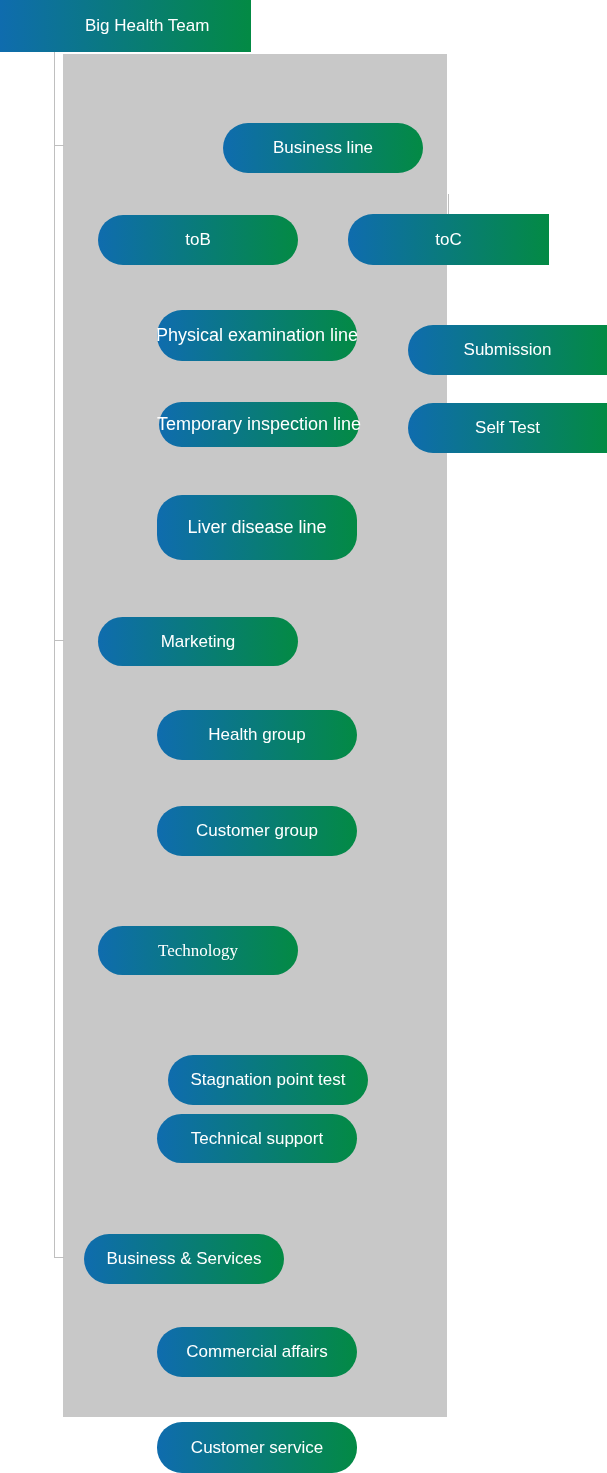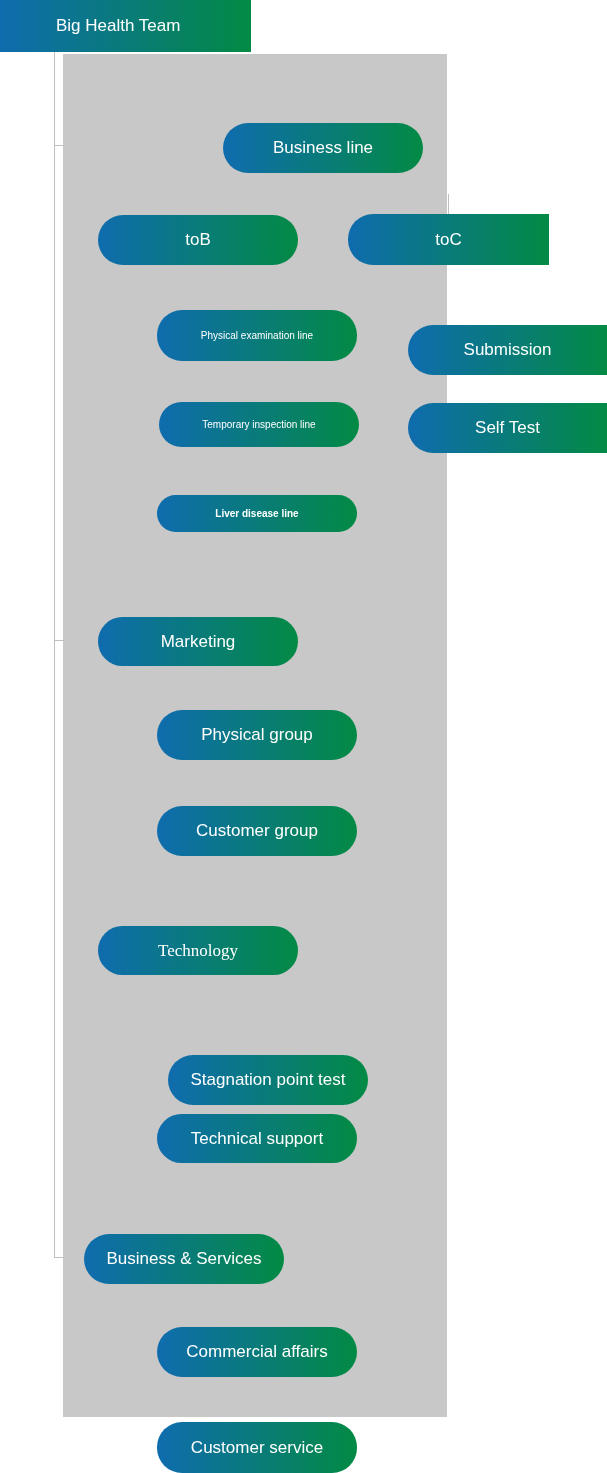--- a/index.html
+++ b/index.html
@@ -9,30 +9,30 @@
     font-family:"Liberation Sans","DejaVu Sans",sans-serif;
   }
   .canvas-bg{
     position:absolute;left:63px;top:54px;width:384px;height:1363px;
     background:#c8c8c8;
   }
   .org-header{
     position:absolute;left:0;top:0;width:251px;height:52px;
     background:linear-gradient(90deg,#0f6cae 0%,#038a44 100%);
     color:#ffffff;font-size:17px;
-    display:flex;align-items:center;padding-left:56px;box-sizing:border-box;
+    display:flex;align-items:center;padding-left:85px;box-sizing:border-box;
   }
   .pill{
     position:absolute;height:50px;width:200px;border-radius:25px;
     background:linear-gradient(90deg,#0f6cae 0%,#038a44 100%);
     color:#ffffff;font-size:17px;
     display:flex;align-items:center;justify-content:center;
     text-align:center;white-space:nowrap;
   }
-  .pill.small-text{font-size:10px;}
+  .pill.small-text{font-size:18px;}
   .pill.clip-right{border-radius:25px 0 0 25px;}
   .connector{position:absolute;background:#bfbfbf;}
 </style>
 </head>
 <body>
 
 <div class="canvas-bg"></div>
 
 <div class="connector" style="left:54px;top:52px;width:1px;height:1206px;"></div>
 <div class="connector" style="left:54px;top:145px;width:10px;height:1px;"></div>
@@ -54,36 +54,36 @@
 <div class="pill clip-right" style="left:348px;top:214px;width:201px;height:51px;">
   <span>toC</span>
 </div>
 
 <div class="pill small-text" style="left:157px;top:310px;height:51px;">
   <span>Physical examination line</span>
 </div>
 <div class="pill small-text" style="left:159px;top:402px;height:45px;">
   <span>Temporary inspection line</span>
 </div>
-<div class="pill small-text" style="left:157px;top:495px;height:37px;font-weight:bold;">
+<div class="pill small-text" style="left:157px;top:495px;height:65px;">
   <span>Liver disease line</span>
 </div>
 
 <div class="pill clip-right" style="left:408px;top:325px;width:199px;">
   <span>Submission</span>
 </div>
 <div class="pill clip-right" style="left:408px;top:403px;width:199px;">
   <span>Self Test</span>
 </div>
 
 <div class="pill" style="left:98px;top:617px;height:49px;">
   <span>Marketing</span>
 </div>
 <div class="pill" style="left:157px;top:710px;">
-  <span>Physical group</span>
+  <span>Health group</span>
 </div>
 <div class="pill" style="left:157px;top:806px;">
   <span>Customer group</span>
 </div>
 
 <div class="pill" style="left:98px;top:926px;height:49px;font-family:Liberation Serif, serif;">
   <span>Technology</span>
 </div>
 <div class="pill" style="left:168px;top:1019px;margin-top:36px;">
   <span>Stagnation point test</span>

